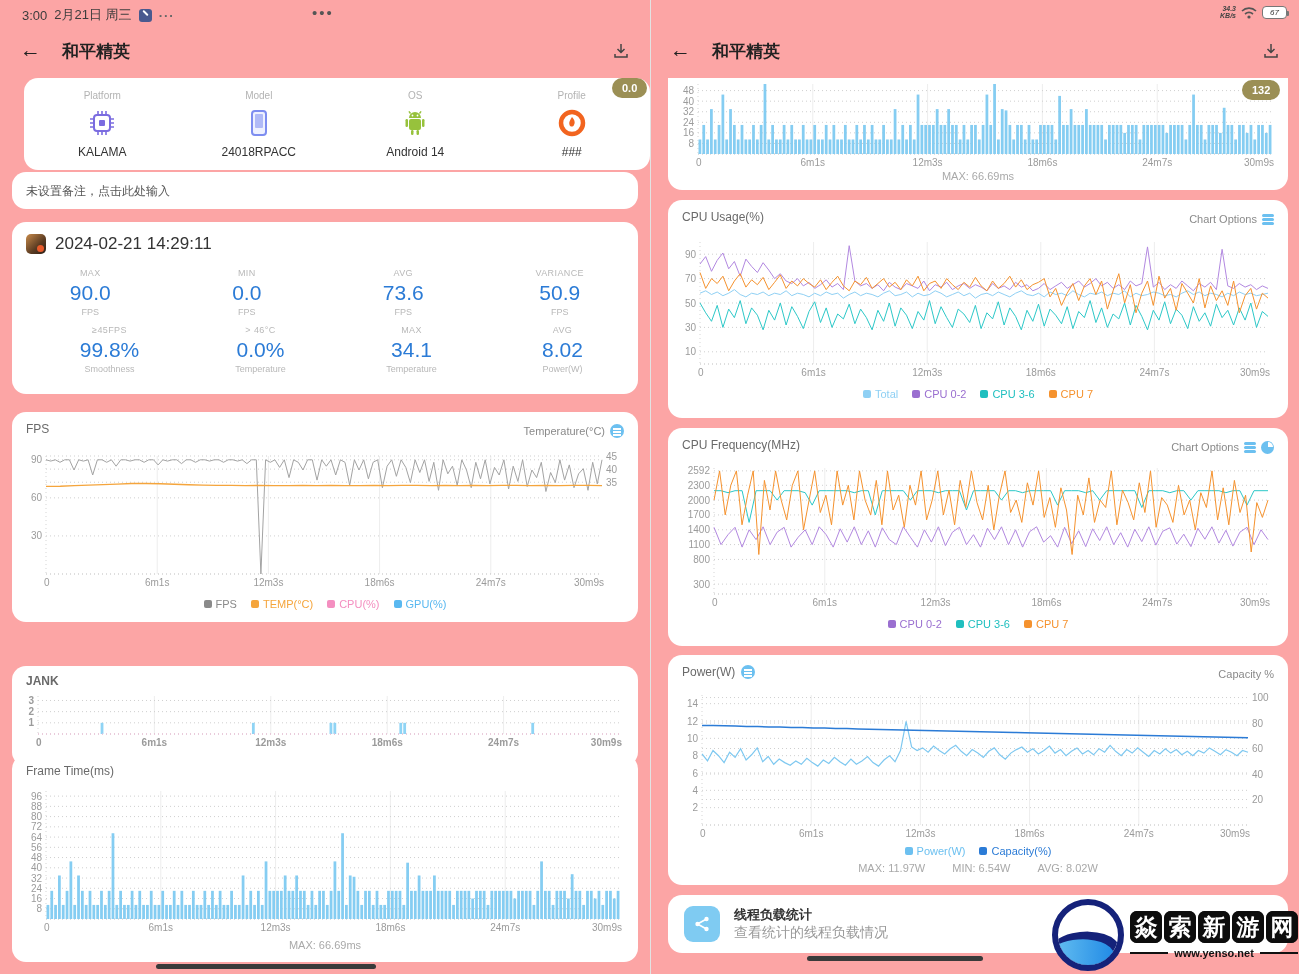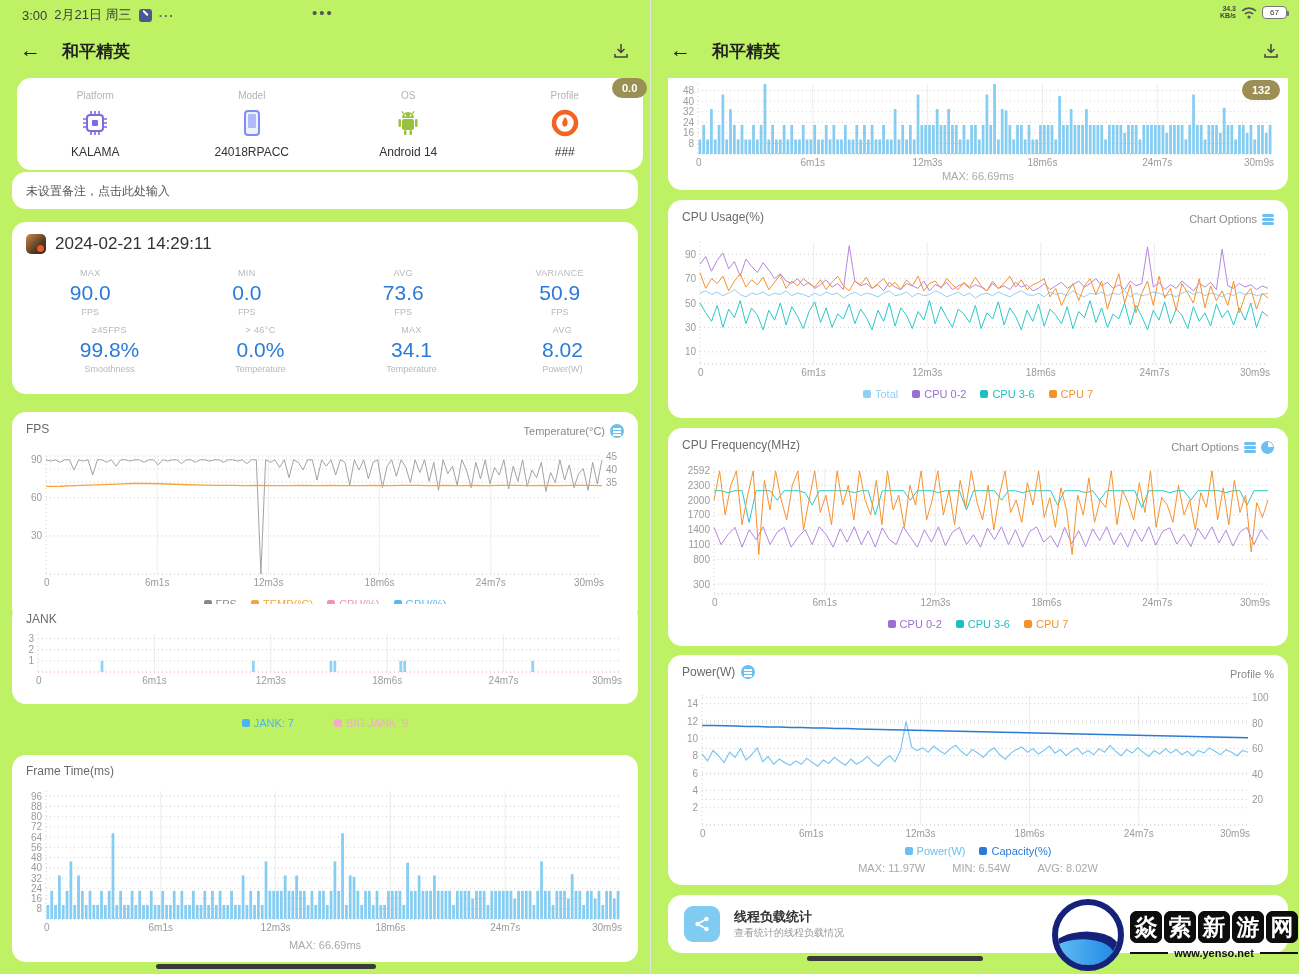--- a/index.html
+++ b/index.html
@@ -1,17 +1,17 @@
 <!DOCTYPE html>
 <html><head>
 <meta charset="utf-8">
 <style>
   html,body{margin:0;padding:0;background:#e9e9e9;}
   *{box-sizing:border-box;}
-  #screen{position:relative;width:1299px;height:974px;background:#bef264;
+  #screen{position:relative;width:1299px;height:974px;background:#fca5a5;
     font-family:"Liberation Sans","DejaVu Sans",sans-serif;overflow:hidden;color:#333;}
   .seam{position:absolute;left:650px;top:0;width:1px;height:974px;background:#e2e2e2;}
   .statusbar{position:absolute;height:28px;font-size:13px;color:#3c3c3c;display:flex;align-items:center;}
   .sb-left{position:absolute;top:6px;display:flex;align-items:center;gap:7px;font-weight:500;}
   .sb-center{position:absolute;top:4px;font-size:15px;color:#555;letter-spacing:2px;}
   .sb-right{position:absolute;top:5px;display:flex;align-items:center;gap:5px;}
   .netspeed{font-size:7px;line-height:7px;color:#444;text-align:right;font-weight:700;}
   .tool-ic{width:13px;height:13px;border-radius:3px;background:#49598f;display:inline-block;position:relative;}
   .tool-ic::after{content:"";position:absolute;left:3px;top:3px;width:7px;height:2px;background:#fff;transform:rotate(45deg);border-radius:1px;}
   .battery{width:25px;height:13px;border:1px solid #777;border-radius:4px;font-size:8px;color:#333;
@@ -53,21 +53,21 @@
   .legend{position:absolute;left:0;right:0;display:flex;justify-content:center;gap:14px;font-size:11px;}
   .legend .it{display:flex;align-items:center;gap:4px;}
   .legend .sq{width:8px;height:8px;border-radius:2px;display:inline-block;}
   .chart-stats{position:absolute;left:0;right:0;text-align:center;font-size:11px;color:#a9a9a9;}
   .chart-stats span{margin:0 12px;}
   .homebar{position:absolute;height:5px;border-radius:3px;background:#3a3a3a;}
   svg text{font-family:"Liberation Sans","DejaVu Sans",sans-serif;}
   .thread-card{display:flex;align-items:center;gap:14px;padding:11px 16px;}
   .share-sq{width:36px;height:36px;border-radius:9px;background:#7fcbf2;display:flex;align-items:center;justify-content:center;}
   .thread-tt{font-size:13px;font-weight:700;color:#333;}
-  .thread-sub{font-size:10px;color:#9a9a9a;margin-top:0;}
+  .thread-sub{font-size:14px;color:#9a9a9a;margin-top:0;}
   .watermark{position:absolute;left:1052px;top:896px;width:247px;height:78px;z-index:9;display:flex;align-items:center;}
   .wm-logo{width:72px;height:72px;border-radius:50%;border:6px solid #15227a;background:#fff;position:relative;overflow:hidden;flex:none;}
   .wm-wave1{position:absolute;left:-8px;top:26px;width:70px;height:40px;background:#15227a;border-radius:60% 100% 0 40%;transform:rotate(-12deg);}
   .wm-wave2{position:absolute;left:-10px;top:34px;width:66px;height:34px;background:linear-gradient(100deg,#6ec6f2,#1e88e5);border-radius:70% 100% 0 30%;transform:rotate(-8deg);}
   .wm-right{margin-left:6px;}
   .wm-tiles{display:flex;gap:2px;}
   .wm-tile{width:32px;height:32px;background:#0d0d0d;color:#fff;border-radius:7px;font-size:23px;font-weight:700;
     display:flex;align-items:center;justify-content:center;box-shadow:inset 0 0 0 1.5px #0d0d0d, inset 0 0 0 2.5px #fff0;}
   .wm-url{margin-top:4px;display:flex;align-items:center;gap:6px;font-size:11px;font-weight:700;color:#111;justify-content:center;}
   .wm-url::before,.wm-url::after{content:"";flex:1;height:2px;background:#111;}
@@ -91,21 +91,21 @@
 
   <div class="header" style="left:0;top:30px;width:650px;">
     <span class="back">←</span>
     <span class="apptitle">和平精英</span>
     <svg class="dl-ic" style="left:612px;" viewBox="0 0 18 18">
         <path d="M9 2 v8 M5.5 7 L9 10.5 L12.5 7" stroke="#444" stroke-width="1.5" fill="none"></path>
         <path d="M3 12 v3 h12 v-3" stroke="#444" stroke-width="1.5" fill="none"></path>
       </svg>
   </div>
 
-  <div class="card" style="left:17px;top:78px;width:626px;height:92px;">
+  <div class="card" style="left:24px;top:78px;width:626px;height:92px;">
     <div class="dev-row">
       <div class="dev-col">
         <div class="dev-label">Platform</div>
         <div class="dev-icon">
           <svg width="30" height="30" viewBox="0 0 30 30">
               <rect x="7" y="7" width="16" height="16" rx="3" stroke="#7b6ce0" stroke-width="2" fill="none"></rect>
               <rect x="12" y="12" width="6" height="6" rx="1" fill="#7b6ce0"></rect>
               <g stroke="#7b6ce0" stroke-width="1.6">
                 <path d="M11 7 V3 M15 7 V3 M19 7 V3 M11 23 v4 M15 23 v4 M19 23 v4 M7 11 H3 M7 15 H3 M7 19 H3 M23 11 h4 M23 15 h4 M23 19 h4"></path>
               </g>
@@ -260,21 +260,21 @@
           <span class="sq" style="background:#f48fc0"></span>
           <span style="color:#f48fc0">CPU(%)</span>
         </span>
         <span class="it">
           <span class="sq" style="background:#59b8f0"></span>
           <span style="color:#59b8f0">GPU(%)</span>
         </span>
       </div>
   </div>
 
-  <div class="card" style="left:12px;top:604px;width:626px;height:100px;">
+  <div class="card" style="left:12px;top:666px;width:626px;height:100px;font-weight:bold;">
     <div class="chart-head" style="top:8px;">
       <span>JANK</span>
     </div>
     <div class="chartbox" style="left:8px;top:26px;width:610px;height:56px;"><svg width="610" height="56">
           <line x1="134.4" y1="4" x2="134.4" y2="42" stroke="#ededed" stroke-width="1"></line>
           <line x1="250.8" y1="4" x2="250.8" y2="42" stroke="#ededed" stroke-width="1"></line>
           <line x1="367.2" y1="4" x2="367.2" y2="42" stroke="#ededed" stroke-width="1"></line>
           <line x1="483.6" y1="4" x2="483.6" y2="42" stroke="#ededed" stroke-width="1"></line>
           <line x1="18" y1="8.47058823529412" x2="600" y2="8.47058823529412" stroke="#cfcfcf" stroke-width="1" stroke-dasharray="1 3"></line>
           <line x1="18" y1="19.647058823529413" x2="600" y2="19.647058823529413" stroke="#cfcfcf" stroke-width="1" stroke-dasharray="1 3"></line>
@@ -503,21 +503,21 @@
           <text x="485.2" y="146" font-size="10" fill="#9b9b9b" text-anchor="middle">24m7s</text>
           <text x="602" y="146" font-size="10" fill="#9b9b9b" text-anchor="end">30m9s</text>
         </svg></div>
     <div class="chart-stats" style="top:184px;">MAX: 66.69ms</div>
   </div>
 
   <div class="homebar" style="left:156px;top:964px;width:220px;"></div>
 
   <div class="statusbar" style="left:650px;top:0;width:649px;">
 
-    <div class="sb-right" style="right:12px;">
+    <div class="sb-right" style="right:12px;font-style:italic;">
       <span class="netspeed">
         <span>34.3</span><br>
         <span>KB/s</span>
       </span>
       <svg width="16" height="13">
           <path d="M1 5 A10 10 0 0 1 15 5" stroke="#555" stroke-width="1.6" fill="none"></path>
           <path d="M4 8 A6.5 6.5 0 0 1 12 8" stroke="#555" stroke-width="1.6" fill="none"></path>
           <circle cx="8" cy="11" r="1.6" fill="#555"></circle>
         </svg>
       <span class="battery">
@@ -828,21 +828,21 @@
           <span style="color:#f5922e">CPU 7</span>
         </span>
       </div>
   </div>
 
   <div class="card" style="left:668px;top:655px;width:620px;height:230px;">
     <div class="chart-head">
       <span>Power(W)</span>
       <span class="circle-menu" style="margin-left:6px;"></span>
       <span class="right">
-        <span>Profile %</span>
+        <span>Capacity %</span>
       </span>
     </div>
     <div class="chartbox" style="left:8px;top:32px;width:604px;height:154px;"><svg width="604" height="154">
           <line x1="135.2" y1="8" x2="135.2" y2="138" stroke="#ededed" stroke-width="1"></line>
           <line x1="244.4" y1="8" x2="244.4" y2="138" stroke="#ededed" stroke-width="1"></line>
           <line x1="353.6" y1="8" x2="353.6" y2="138" stroke="#ededed" stroke-width="1"></line>
           <line x1="462.8" y1="8" x2="462.8" y2="138" stroke="#ededed" stroke-width="1"></line>
           <line x1="26" y1="16.666666666666664" x2="572" y2="16.666666666666664" stroke="#cfcfcf" stroke-width="1" stroke-dasharray="1 3"></line>
           <line x1="26" y1="33.99999999999999" x2="572" y2="33.99999999999999" stroke="#cfcfcf" stroke-width="1" stroke-dasharray="1 3"></line>
           <line x1="26" y1="51.333333333333336" x2="572" y2="51.333333333333336" stroke="#cfcfcf" stroke-width="1" stroke-dasharray="1 3"></line>

